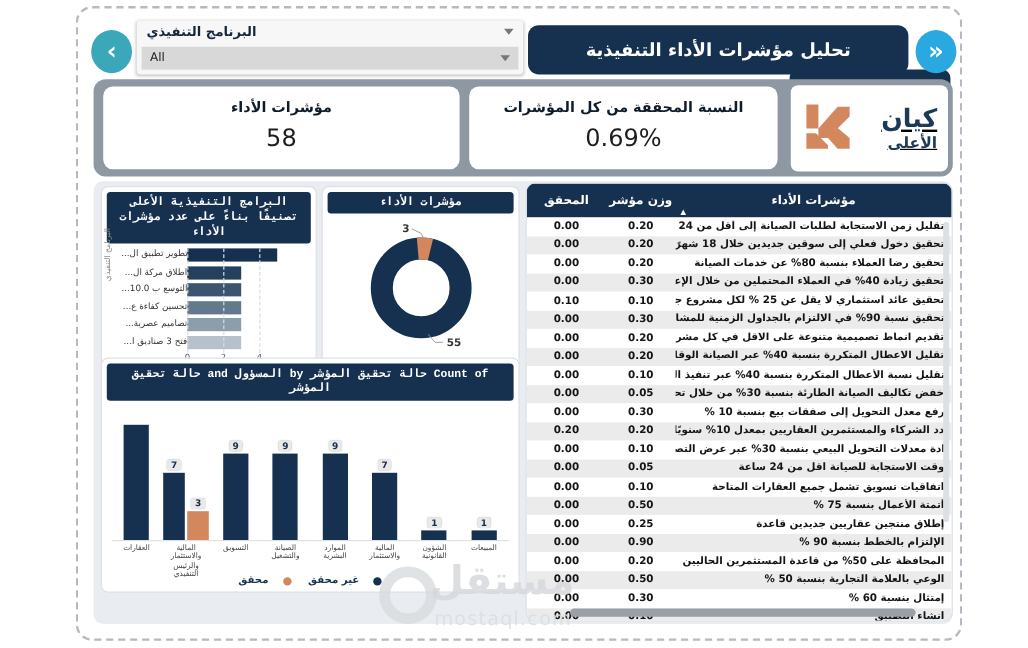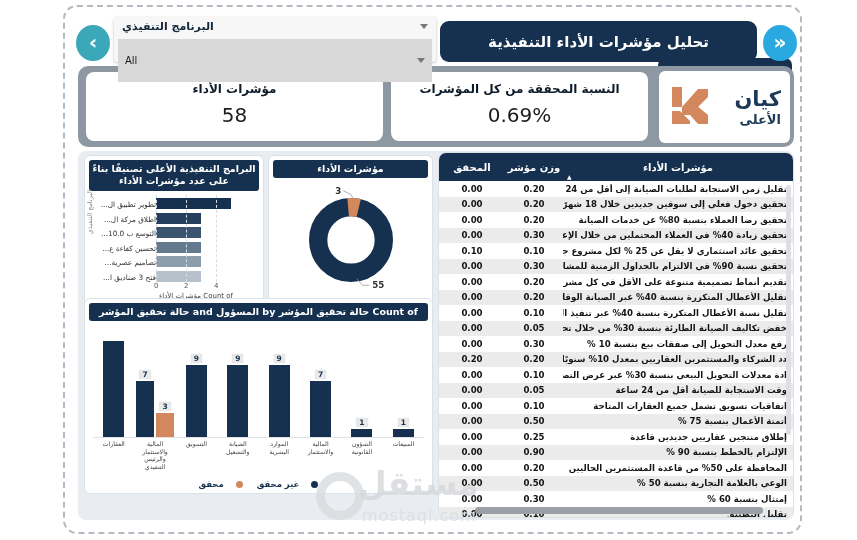--- a/index.html
+++ b/index.html
@@ -7,48 +7,48 @@
   .frame{position:absolute;left:63px;top:5px;width:735px;height:525px;border:2px dashed #b4bac1;border-radius:14px;background:#fff;}
 
   
   .circle-btn{position:absolute;width:34px;height:34px;border-radius:50%;display:flex;align-items:center;justify-content:center;color:#fff;font-weight:bold;cursor:pointer;z-index:5;}
   #btn-back{left:76px;top:25px;background:#3BA8BA;font-size:20px;padding-bottom:2px;}
   #btn-fwd{left:763px;top:25px;background:#2AA9E0;font-size:20px;padding-bottom:2px;}
   .filter{position:absolute;left:114px;top:17px;width:322px;height:45px;background:#f7f7f7;border-radius:3px;box-shadow:0 1px 3px rgba(0,0,0,.25);z-index:4;}
   .filter-top{display:flex;align-items:center;justify-content:space-between;padding:3px 8px 0 8px;}
   .filter-label{font-size:11px;font-weight:bold;color:#14283c;direction:rtl;}
   .chev{width:0;height:0;border-left:4px solid transparent;border-right:4px solid transparent;border-top:5px solid #777;}
-  .filter-select{position:absolute;left:4px;right:4px;top:22px;height:19px;background:#d8d8d8;display:flex;align-items:center;justify-content:space-between;padding:12px 7px;font-size:10px;color:#222;}
+  .filter-select{position:absolute;left:4px;right:4px;top:22px;height:19px;background:#d8d8d8;display:flex;align-items:center;justify-content:space-between;padding:0 7px;font-size:10px;color:#222;}
   .titlebar{position:absolute;left:440px;top:21px;width:317px;height:41px;background:#16304F;border-radius:9px;color:#fff;display:flex;align-items:center;justify-content:center;font-weight:bold;font-size:15px;direction:rtl;z-index:4;}
   .navy-strip{position:absolute;left:658px;top:58px;width:134px;height:14px;background:#16304F;border-radius:7px 7px 0 0;}
 
   
   .band{position:absolute;left:78px;top:66px;width:716px;height:81px;background:#8E98A2;border-radius:10px;}
   .kpi{position:absolute;background:#fff;border-radius:8px;text-align:center;padding-top:10px;box-sizing:border-box;}
   #kpi1{left:86px;top:72px;width:297px;height:69px;}
   #kpi2{left:391px;top:72px;width:257px;height:69px;}
   .kpi-label{font-size:12px;font-weight:bold;color:#0e1c2a;direction:rtl;}
   .kpi-value{font-size:20px;color:#1d1d1d;margin-top:7px;}
-  .logo-card{position:absolute;left:659px;top:71px;width:131px;height:72px;background:#fff;border-radius:6px;display:flex;align-items:center;gap:7px;padding:0 9px;box-sizing:border-box;}
+  .logo-card{position:absolute;left:659px;top:71px;width:131px;height:72px;background:#fff;border-radius:6px;display:flex;align-items:center;gap:7px;padding:0 9px;box-sizing:border-box;text-decoration:underline;}
   .logo-text{flex:1;color:#1c3a57;text-align:right;line-height:1;direction:rtl;}
   .logo-text .l1{font-size:21px;font-weight:bold;}
   .logo-text .l2{font-size:13px;font-weight:bold;margin-top:3px;}
 
   
   .content{position:absolute;left:78px;top:151px;width:716px;height:369px;background:#E9EDF2;border-radius:8px;}
   .card{position:absolute;background:#fff;border-radius:6px;border:1px solid #dce1e6;box-sizing:border-box;}
   #card-programs{left:84px;top:155px;width:180px;height:157px;}
   #card-donut{left:268px;top:155px;width:165px;height:157px;}
   #card-status{left:84px;top:298px;width:349px;height:196px;}
   #card-table{left:438px;top:152px;width:356px;height:366px;border-radius:8px;overflow:hidden;padding:0;}
-  .card-header{background:#16304F;color:#fff;font-weight:bold;text-align:center;border-radius:3px;margin:4px;padding:3px 2px;font-size:9.5px;line-height:1.3;direction:rtl;}
+  .card-header{background:#16304F;color:#fff;font-weight:bold;text-align:center;border-radius:3px;margin:4px;padding:3px 2px;font-size:9.5px;line-height:1.3;direction:rtl;font-family:Liberation Mono, monospace;}
 
   
   .prog-plot{position:relative;margin:3px 6px 0 16px;}
-  .prog-row{display:flex;align-items:flex-end;height:14.5px;}
+  .prog-row{display:flex;align-items:flex-start;height:14.5px;}
   .prog-cat{width:55px;font-size:7.3px;color:#333;text-align:right;direction:rtl;white-space:nowrap;overflow:hidden;padding-left:3px;box-sizing:border-box;}
   .prog-bar{height:11px;}
   .prog-grid{position:absolute;left:55px;top:0;height:87px;width:80px;pointer-events:none;}
   .prog-gridline{position:absolute;top:0;bottom:0;border-left:1px dashed #d9dde1;}
   .prog-xticks{position:relative;margin-left:55px;height:10px;}
   .prog-xticks span{position:absolute;font-size:7px;color:#555;}
   .prog-xlabel{margin-left:55px;width:80px;text-align:center;font-size:7px;color:#444;direction:rtl;}
   .prog-ylabel{position:absolute;left:1px;top:34px;writing-mode:vertical-rl;transform:rotate(180deg);font-size:6.5px;color:#8a8a8a;direction:rtl;}
 
   
@@ -392,21 +392,21 @@
           <span class="td-name">الوعي بالعلامة التجارية بنسبة 50 %</span>
           <span class="td-w">0.50</span>
           <span class="td-a">0.00</span>
         </div>
         <div class="t-row">
           <span class="td-name">إمتثال بنسبة 60 %</span>
           <span class="td-w">0.30</span>
           <span class="td-a">0.00</span>
         </div>
         <div class="t-row">
-          <span class="td-name">تقليل التطبيق</span>
+          <span class="td-name">انشاء التطبيق</span>
           <span class="td-w">0.10</span>
           <span class="td-a">0.00</span>
         </div>
       </div>
     <div class="hscroll"></div>
     <div class="vscroll"></div>
   </div>
 
   <div class="wm-ring"></div>
   <div class="wm-text">مستقل</div>

